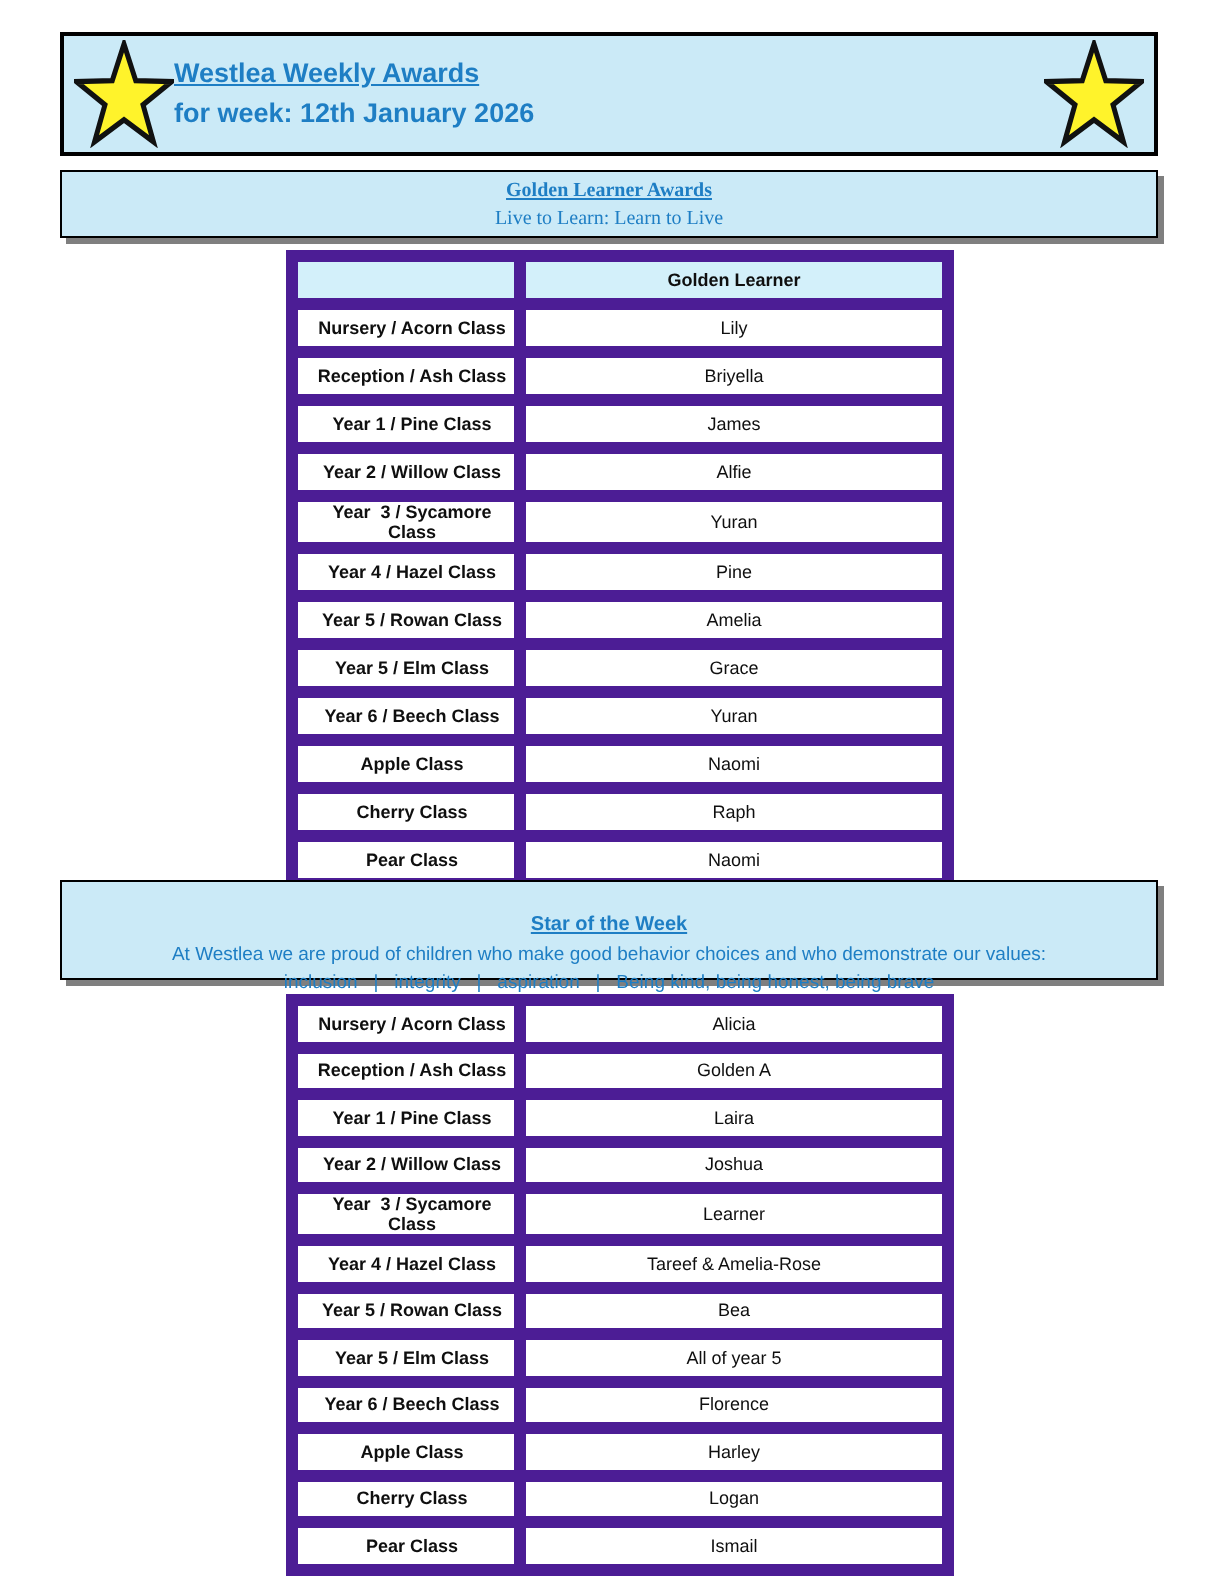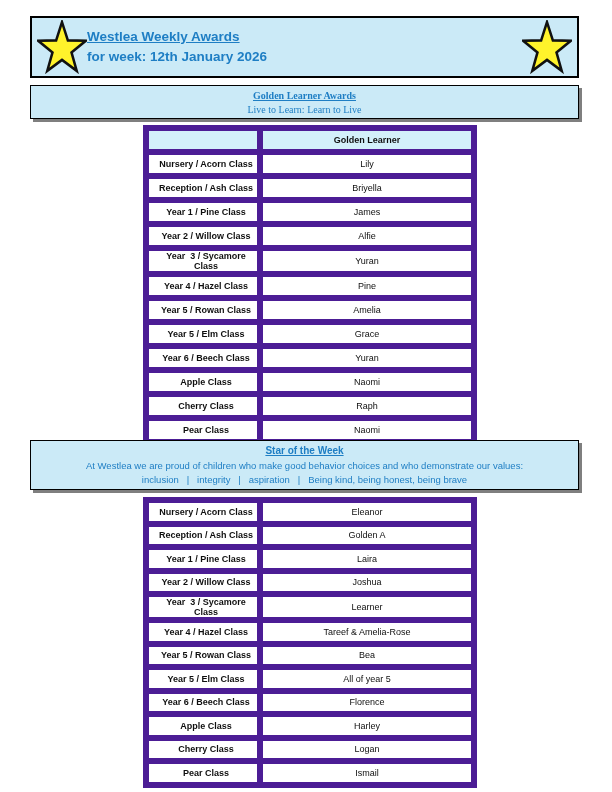--- a/index.html
+++ b/index.html
@@ -35,21 +35,21 @@
   .banner {
     position: absolute; left: 30px;
     width: 549px;
     background: #CBEAF7;
     border: 1px solid #000000;
     box-shadow: 3px 3px 0 #7F7F7F;
     text-align: center;
     color: #1E7EC4;
   }
   .banner-golden { top: 85px; height: 34px; padding-top: 3px; font-size: 10px; line-height: 14px; font-family: Liberation Serif, serif; }
-  .banner-star   { top: 440px; height: 50px; padding-top: 3px; font-size: 9.5px; line-height: 14.5px; }
+  .banner-star   { top: 440px; height: 50px; padding-top: 15px; font-size: 9.5px; line-height: 14.5px; }
   .banner-title { font-weight: bold; text-decoration: underline; font-size: 10px; }
   .banner-values { white-space: pre-wrap; }
   
   table.award-table {
     position: absolute; left: 143px;
     width: 334px;
     border-collapse: collapse;
     table-layout: fixed;
   }
   .table-golden { top: 125px; }
@@ -165,21 +165,21 @@
     <div class="banner-title">Star of the Week</div>
     <div class="banner-desc">At Westlea we are proud of children who make good behavior choices and who demonstrate our values:</div>
     <div class="banner-values">inclusion   |   integrity   |   aspiration   |   Being kind, being honest, being brave</div>
   </div>
 
   <table class="award-table table-star">
     <tbody>
 
     <tr>
         <td class="cell-class">Nursery / Acorn Class</td>
-        <td class="cell-name">Eleanor</td>
+        <td class="cell-name">Alicia</td>
       </tr>
         <tr>
         <td class="cell-class">Reception / Ash Class</td>
         <td class="cell-name">Golden A</td>
       </tr>
         <tr>
         <td class="cell-class">Year 1 / Pine Class</td>
         <td class="cell-name">Laira</td>
       </tr>
         <tr>

